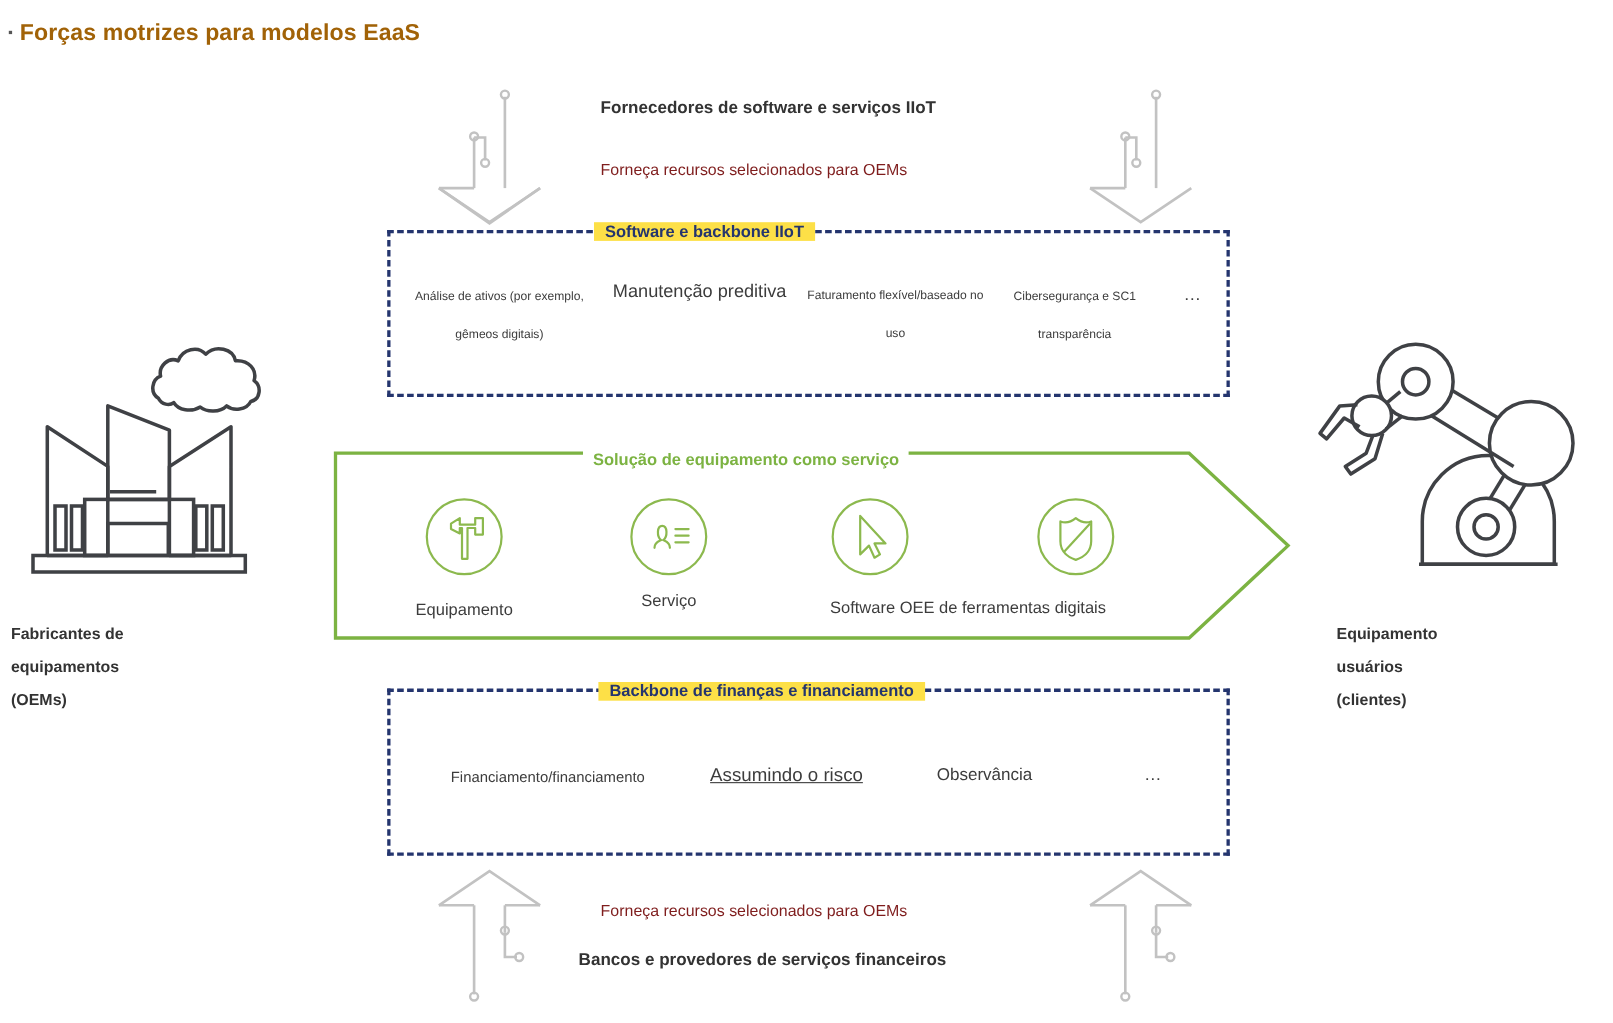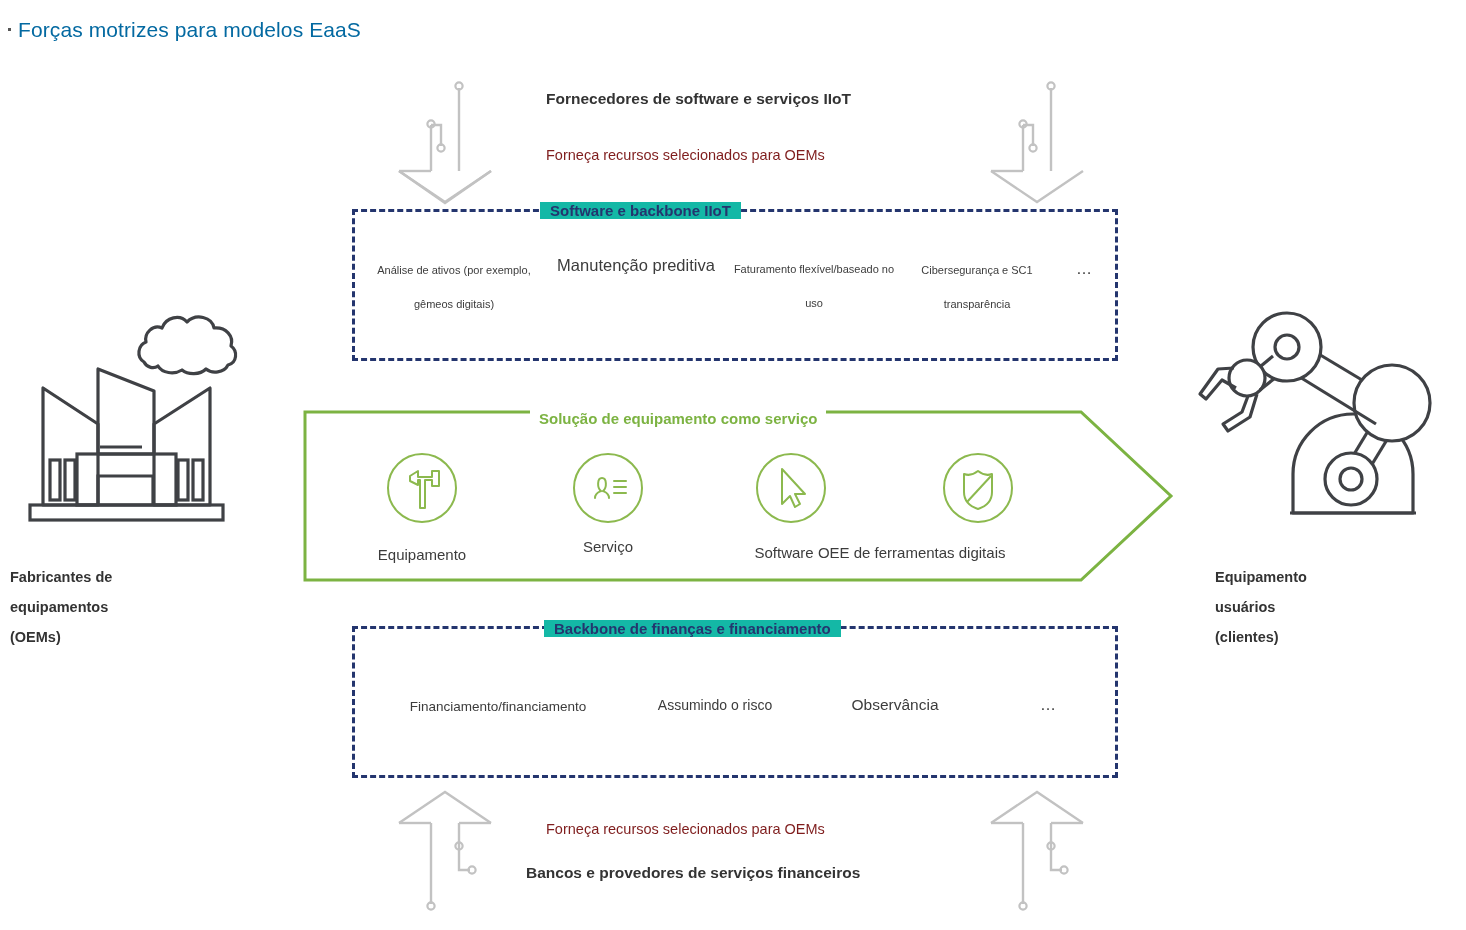--- a/index.html
+++ b/index.html
@@ -18,22 +18,22 @@
     background: #ffffff;
     overflow: hidden;
   }
   .abs { position: absolute; }
 
   
   #page-title {
     left: 18px;
     top: 18px;
     font-size: 21px;
-    font-weight: normal;
-    color: #0369a1;
+    font-weight: bold;
+    color: #a16207;
     letter-spacing: 0.1px;
     white-space: nowrap;
   }
   #title-bullet {
     left: 8px;
     top: 28px;
     width: 3px;
     height: 3px;
     background: #555;
   }
@@ -71,21 +71,21 @@
     box-sizing: border-box;
     background: transparent;
   }
   #iiot-box { left: 352px; top: 209px; width: 766px; height: 152px; }
   #fin-box  { left: 352px; top: 626px; width: 766px; height: 152px; }
 
   .box-title {
     font-size: 15px;
     font-weight: bold;
     color: #24356e;
-    background: #14b8a6;
+    background: #fde047;
     padding: 0 10px;
     white-space: nowrap;
   }
   #iiot-box-title { left: 540px; top: 202px; }
   #fin-box-title  { left: 544px; top: 620px; }
 
   .box-item {
     font-size: 11px;
     color: #3c3c3c;
     text-align: center;
@@ -94,21 +94,21 @@
 
   
   #iiot-item-0 { left: 364px; top: 253px; width: 180px; }
   #iiot-item-1 { left: 556px; top: 247px; width: 160px; font-size: 16.5px; line-height: 36px;}
   #iiot-item-2 { left: 728px; top: 252px; width: 172px; }
   #iiot-item-3 { left: 892px; top: 253px; width: 170px; }
   #iiot-item-4 { left: 1060px; top: 252px; width: 48px; font-size: 16px; }
 
   
   #fin-item-0 { left: 388px; top: 690px; width: 220px; font-size: 13.5px; text-align: center; }
-  #fin-item-1 { left: 630px; top: 688px; width: 170px; font-size: 14px; }
+  #fin-item-1 { left: 630px; top: 688px; width: 170px; font-size: 17px; text-decoration: underline; }
   #fin-item-2 { left: 820px; top: 688px; width: 150px; font-size: 15.5px; }
   #fin-item-3 { left: 1018px; top: 688px; width: 60px; font-size: 16px; }
 
   
   #solution-banner {
     left: 303px;
     top: 410px;
     width: 870px;
     height: 170px;
   }

